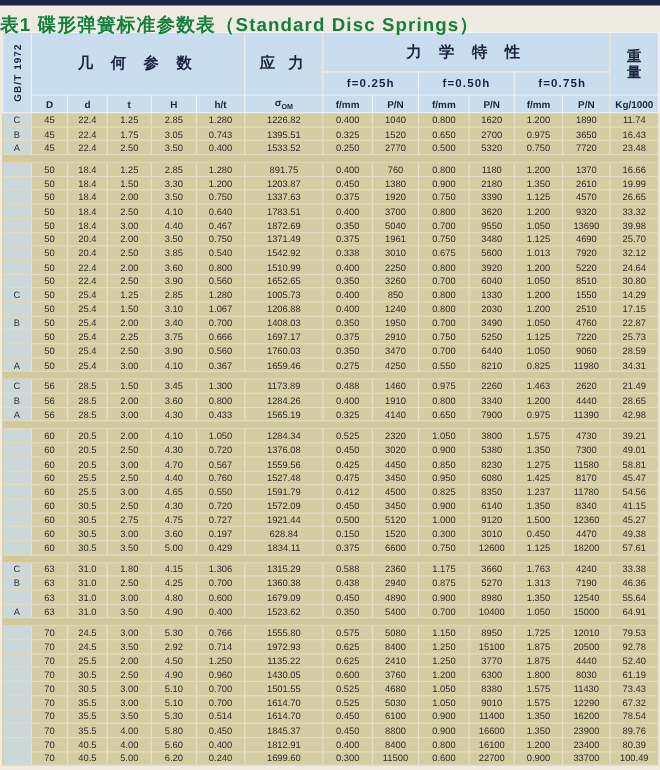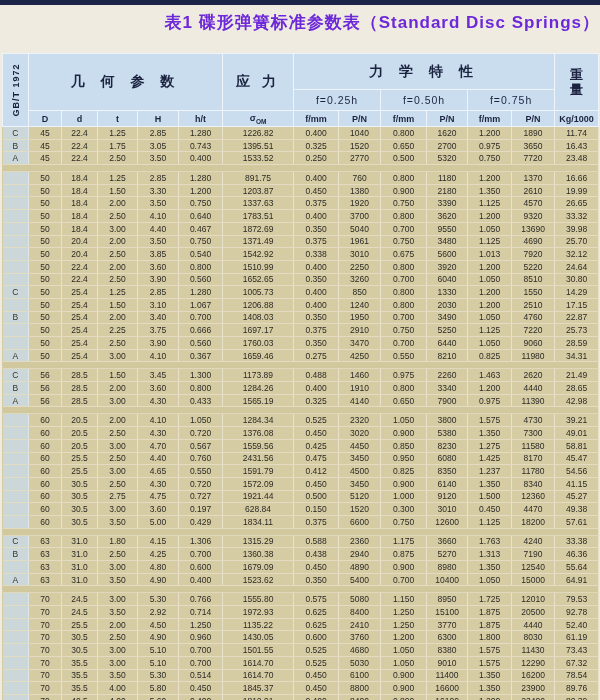--- a/index.html
+++ b/index.html
@@ -5,24 +5,24 @@
   html,body{margin:0;padding:0;}
   body{
     width:600px;height:700px;
     background:#efebe0;
     font-family:"Liberation Sans","DejaVu Sans",sans-serif;
     overflow:hidden;
     position:relative;
   }
   .top-strip{height:5px;background:#1c2547;width:100%;}
   .title{
-    height:48px;line-height:36px;
-    text-align:right;
+    height:24px;line-height:36px;
+    text-align:left;
     font-size:17px;font-weight:bold;
-    color:#6d28d9;
+    color:#15803d;
     letter-spacing:1px;
     white-space:nowrap;
   }
   table{
     border-collapse:collapse;
     table-layout:fixed;
     width:596px;
     margin:0 2px;
     background:#d6cca4;
   }
@@ -38,21 +38,21 @@
     background:#c9ddee;
     color:#1c2340;
     border:1px solid #eef4f9;
   }
   .hrow1{height:36px;}
   .hrow2{height:21px;}
   .hrow3{height:16px;}
   .h1{font-size:14px;font-weight:bold;letter-spacing:6px;}
   .h1.stress{letter-spacing:4px;text-align:center;}
   .weight div{font-size:13px;font-weight:bold;line-height:15px;letter-spacing:0;}
-  .h2{font-size:10.5px;font-weight:normal;letter-spacing:1px;}
+  .h2{font-size:10.5px;font-weight:bold;letter-spacing:1px;}
   .h3{font-size:9px;font-weight:bold;letter-spacing:0;}
   .h3 sub{font-size:6.5px;}
   .std{background:#c9ddee;}
   .vert{
     transform:rotate(-90deg);
     font-size:9px;
     font-weight:bold;
     color:#1c2340;
     width:70px;margin-left:-22px;
     letter-spacing:1px;
@@ -528,21 +528,21 @@
         <td>11580</td>
         <td>58.81</td>
       </tr>
       <tr>
         <td class="cls"></td>
         <td>60</td>
         <td>25.5</td>
         <td>2.50</td>
         <td>4.40</td>
         <td>0.760</td>
-        <td>2431.56</td>
+        <td>1527.48</td>
         <td>0.475</td>
         <td>3450</td>
         <td>0.950</td>
         <td>6080</td>
         <td>1.425</td>
         <td>8170</td>
         <td>45.47</td>
       </tr>
       <tr>
         <td class="cls"></td>

